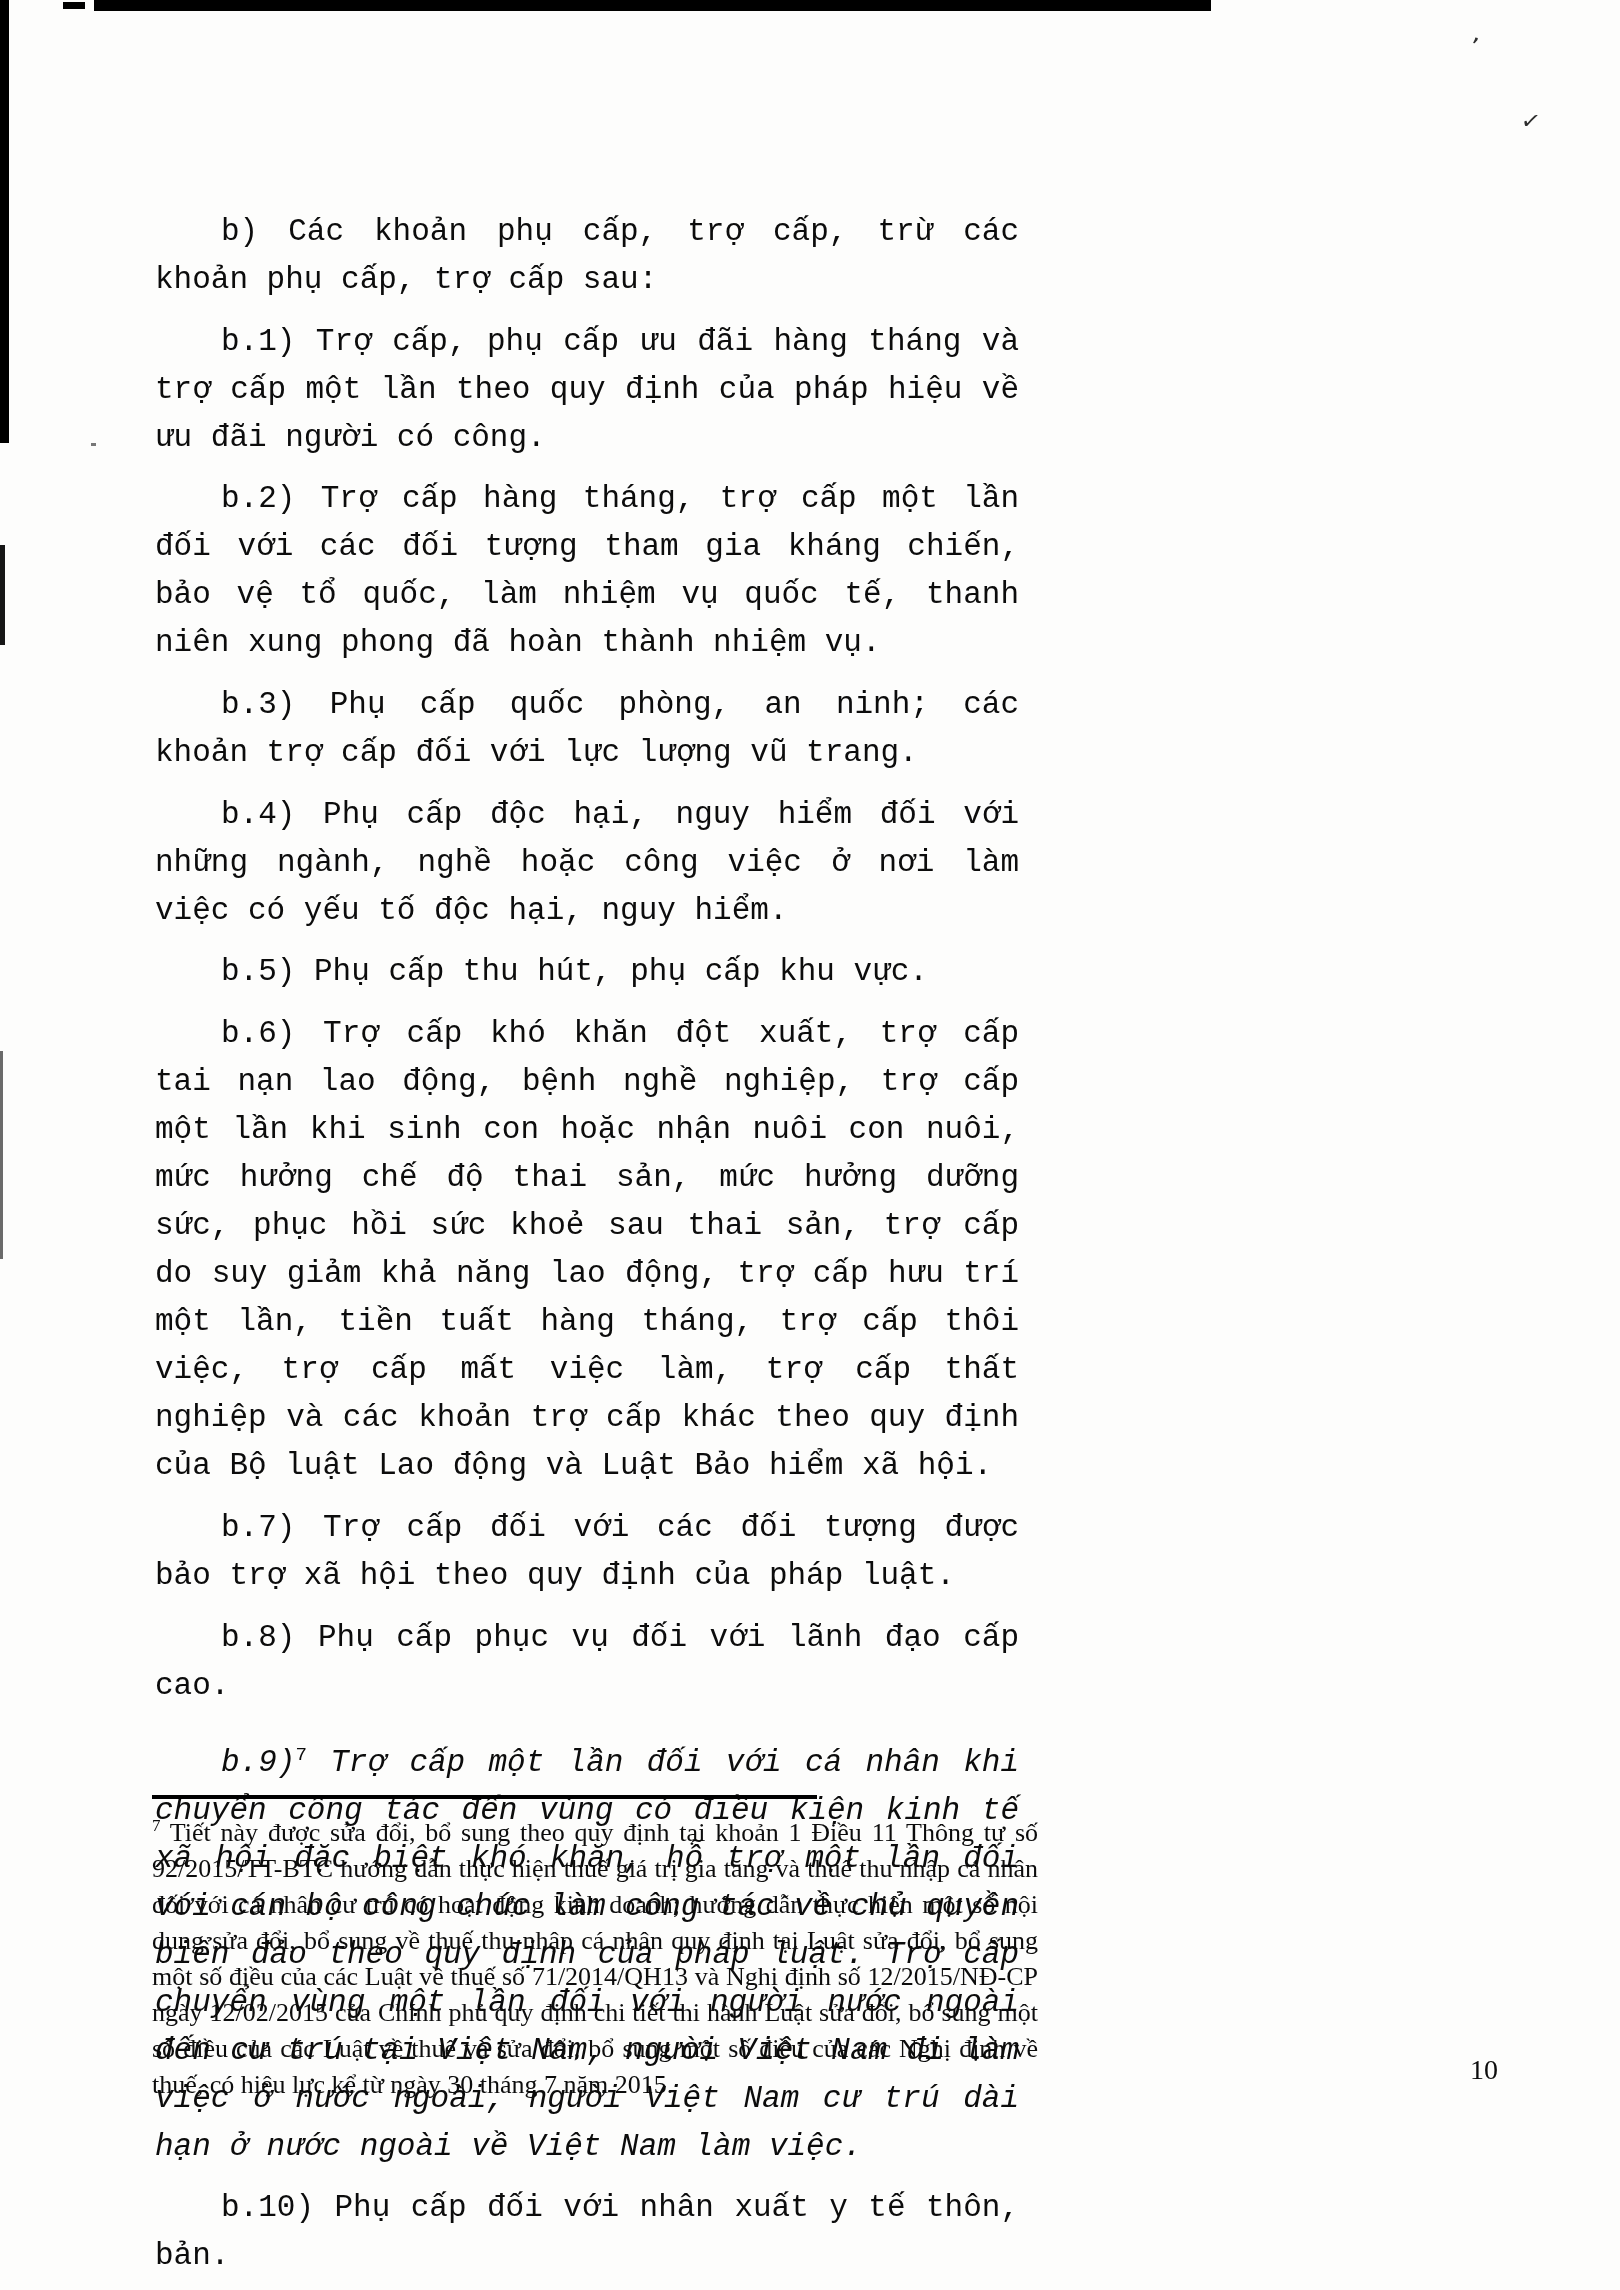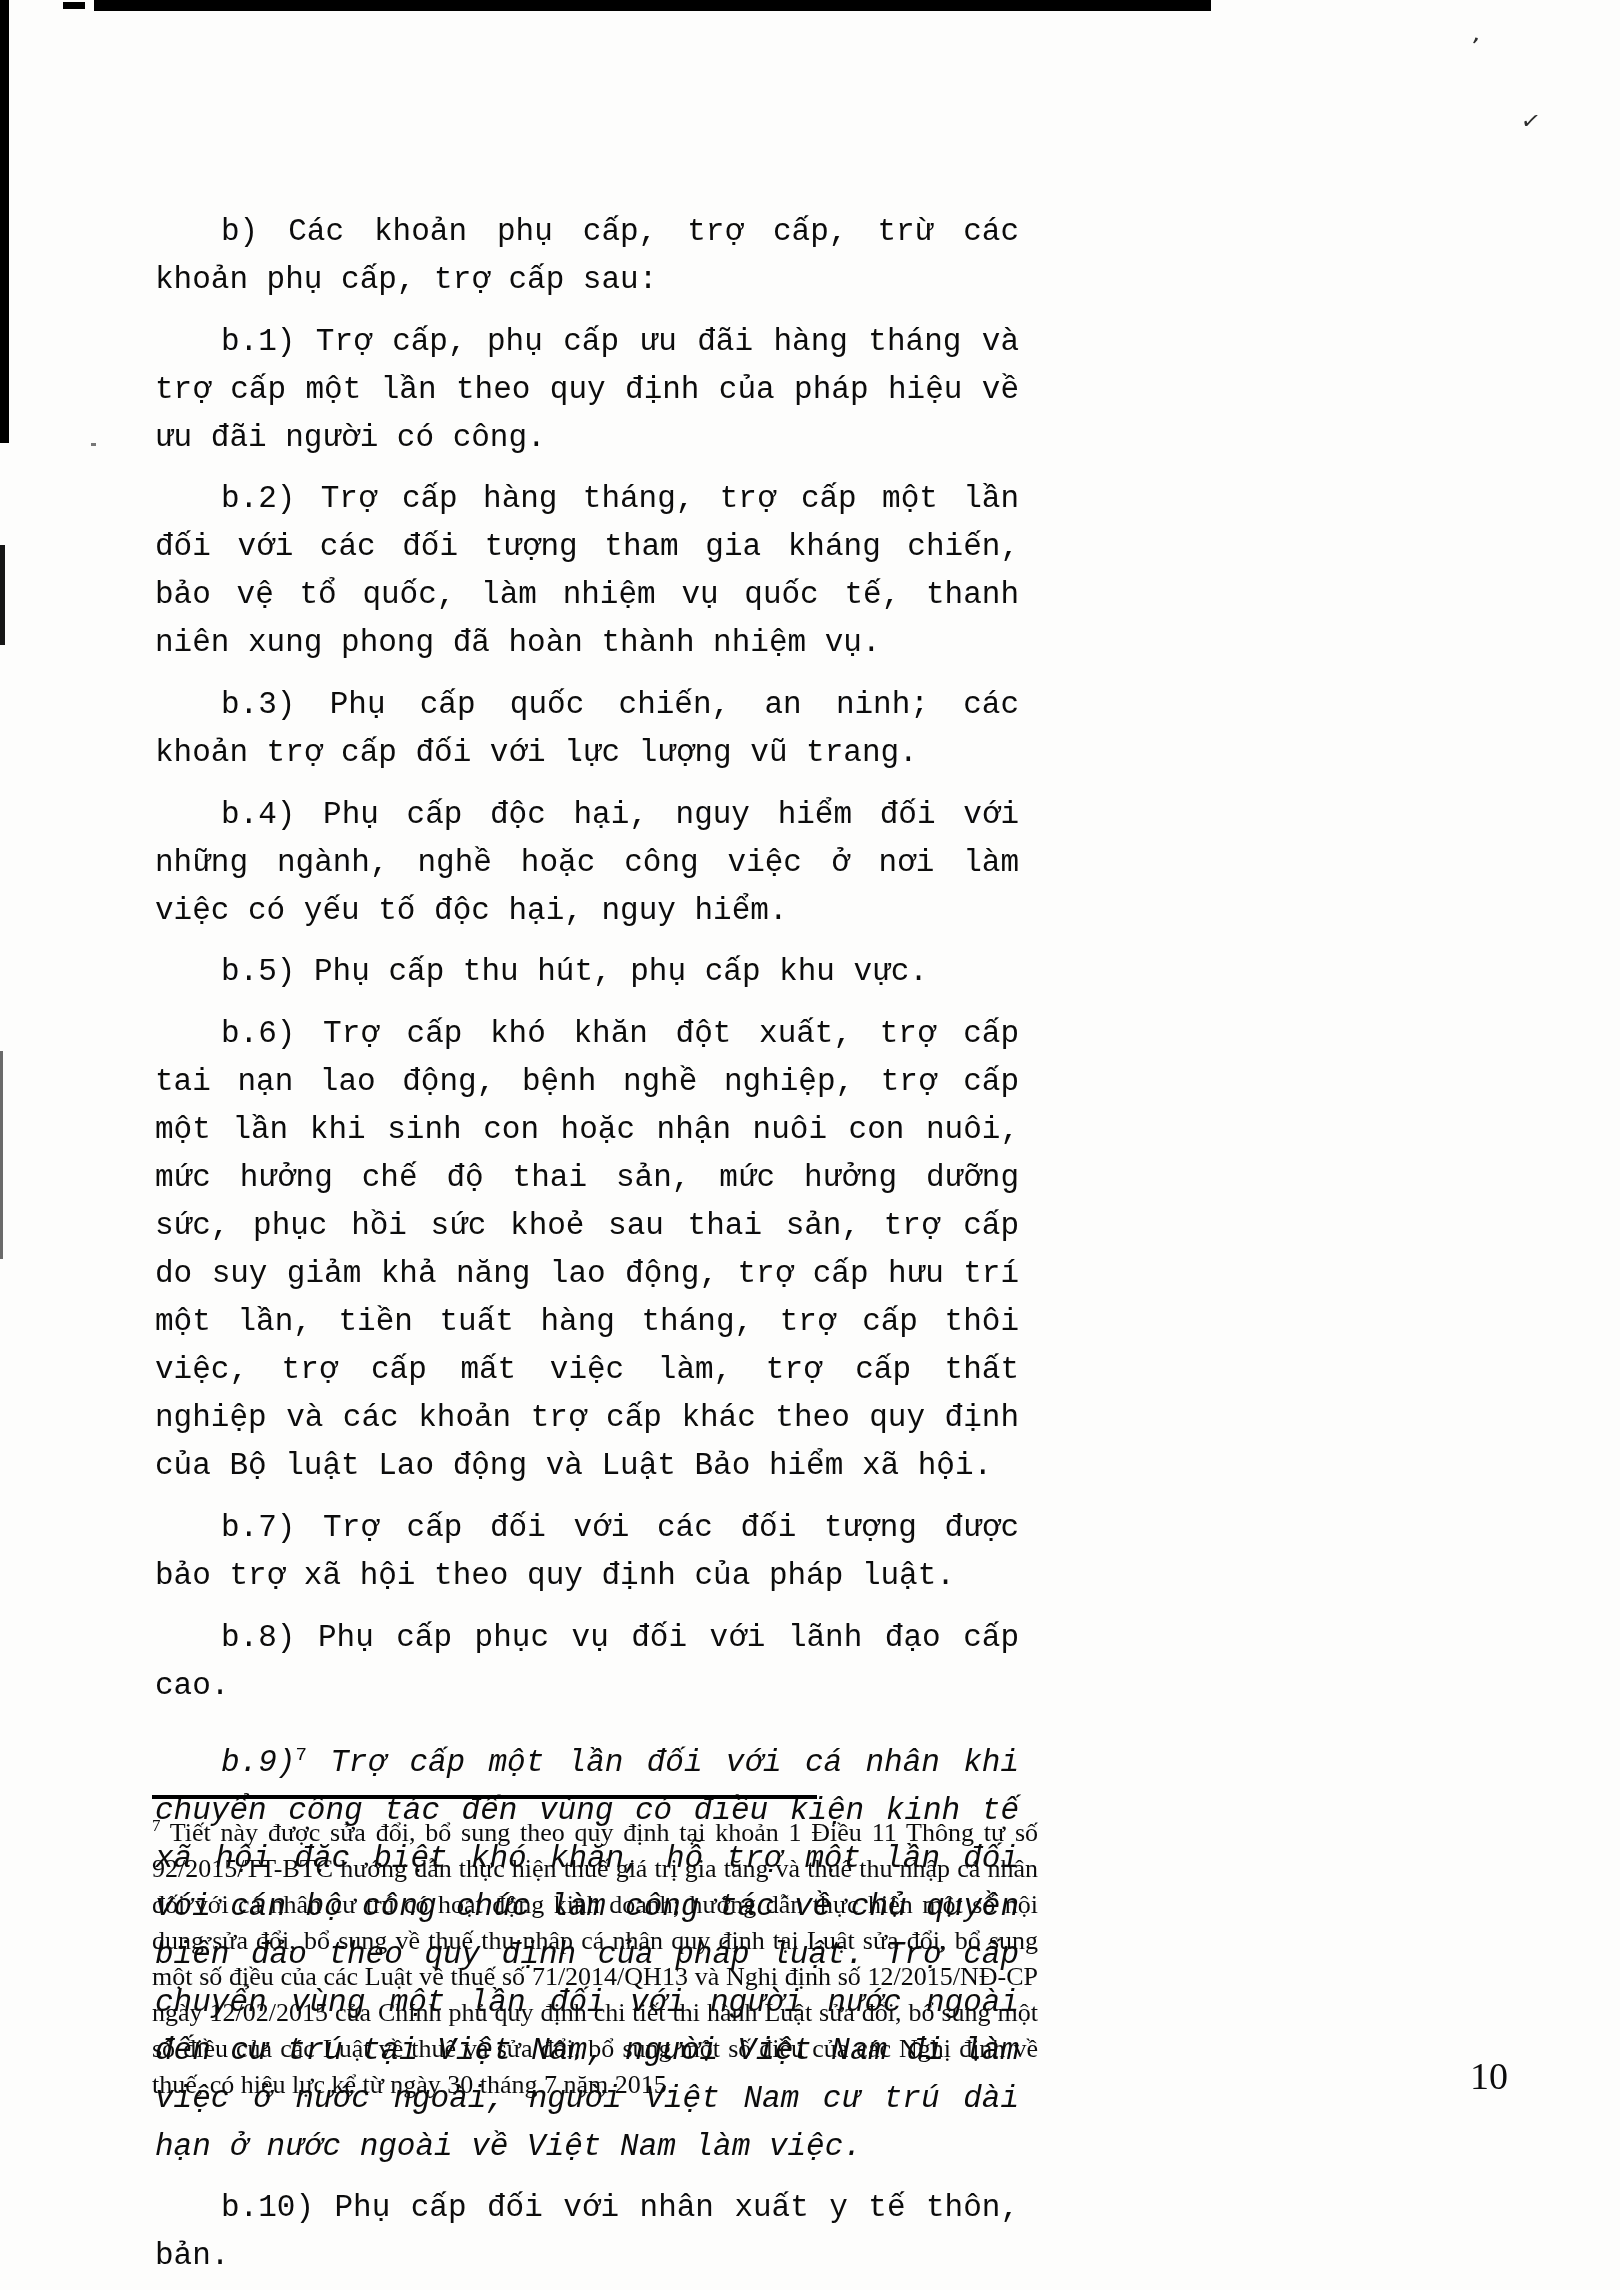--- a/index.html
+++ b/index.html
@@ -61,21 +61,21 @@
     width: 886px;
     font-size: 26px;
     line-height: 36px;
     text-align: justify;
   }
   .footnote sup { font-size: 0.65em; line-height: 0; vertical-align: super; }
 
   .page-number {
     position: absolute;
     left: 1470px; top: 2054px;
-    font-size: 38px;
+    font-size: 28px;
   }
 </style>
 </head>
 <body>
 
 <div class="page">
 
   <div class="artifact top-strip"></div>
   <div class="artifact top-dash"></div>
   <div class="artifact left-bar-a"></div>
@@ -83,21 +83,21 @@
   <div class="artifact left-bar-c"></div>
   <span class="speck speck-1">ʼ</span>
   <span class="speck speck-2">✓</span>
   <div class="artifact dot-speck-1"></div>
   <div class="artifact dot-speck-2"></div>
 
   <main class="body-text">
     <p class="para">b) Các khoản phụ cấp, trợ cấp, trừ các khoản phụ cấp, trợ cấp sau:</p>
     <p class="para">b.1) Trợ cấp, phụ cấp ưu đãi hàng tháng và trợ cấp một lần theo quy định của pháp hiệu về ưu đãi người có công.</p>
     <p class="para">b.2) Trợ cấp hàng tháng, trợ cấp một lần đối với các đối tượng tham gia kháng chiến, bảo vệ tổ quốc, làm nhiệm vụ quốc tế, thanh niên xung phong đã hoàn thành nhiệm vụ.</p>
-    <p class="para">b.3) Phụ cấp quốc chiến, an ninh; các khoản trợ cấp đối với lực lượng vũ trang.</p>
+    <p class="para">b.3) Phụ cấp quốc phòng, an ninh; các khoản trợ cấp đối với lực lượng vũ trang.</p>
     <p class="para">b.4) Phụ cấp độc hại, nguy hiểm đối với những ngành, nghề hoặc công việc ở nơi làm việc có yếu tố độc hại, nguy hiểm.</p>
     <p class="para">b.5) Phụ cấp thu hút, phụ cấp khu vực.</p>
     <p class="para">b.6) Trợ cấp khó khăn đột xuất, trợ cấp tai nạn lao động, bệnh nghề nghiệp, trợ cấp một lần khi sinh con hoặc nhận nuôi con nuôi, mức hưởng chế độ thai sản, mức hưởng dưỡng sức, phục hồi sức khoẻ sau thai sản, trợ cấp do suy giảm khả năng lao động, trợ cấp hưu trí một lần, tiền tuất hàng tháng, trợ cấp thôi việc, trợ cấp mất việc làm, trợ cấp thất nghiệp và các khoản trợ cấp khác theo quy định của Bộ luật Lao động và Luật Bảo hiểm xã hội.</p>
     <p class="para">b.7) Trợ cấp đối với các đối tượng được bảo trợ xã hội theo quy định của pháp luật.</p>
     <p class="para">b.8) Phụ cấp phục vụ đối với lãnh đạo cấp cao.</p>
     <p class="para italic"><span>b.9)</span><sup class="fn-ref">7</sup> <span>Trợ cấp một lần đối với cá nhân khi chuyển công tác đến vùng có điều kiện kinh tế xã hội đặc biệt khó khăn, hỗ trợ một lần đối với cán bộ công chức làm công tác về chủ quyền biển đảo theo quy định của pháp luật. Trợ cấp chuyển vùng một lần đối với người nước ngoài đến cư trú tại Việt Nam, người Việt Nam đi làm việc ở nước ngoài, người Việt Nam cư trú dài hạn ở nước ngoài về Việt Nam làm việc.</span></p>
     <p class="para">b.10) Phụ cấp đối với nhân xuất y tế thôn, bản.</p>
     <p class="para">b.11) Phụ cấp đặc thù thành nghề.</p>
   </main>
 

